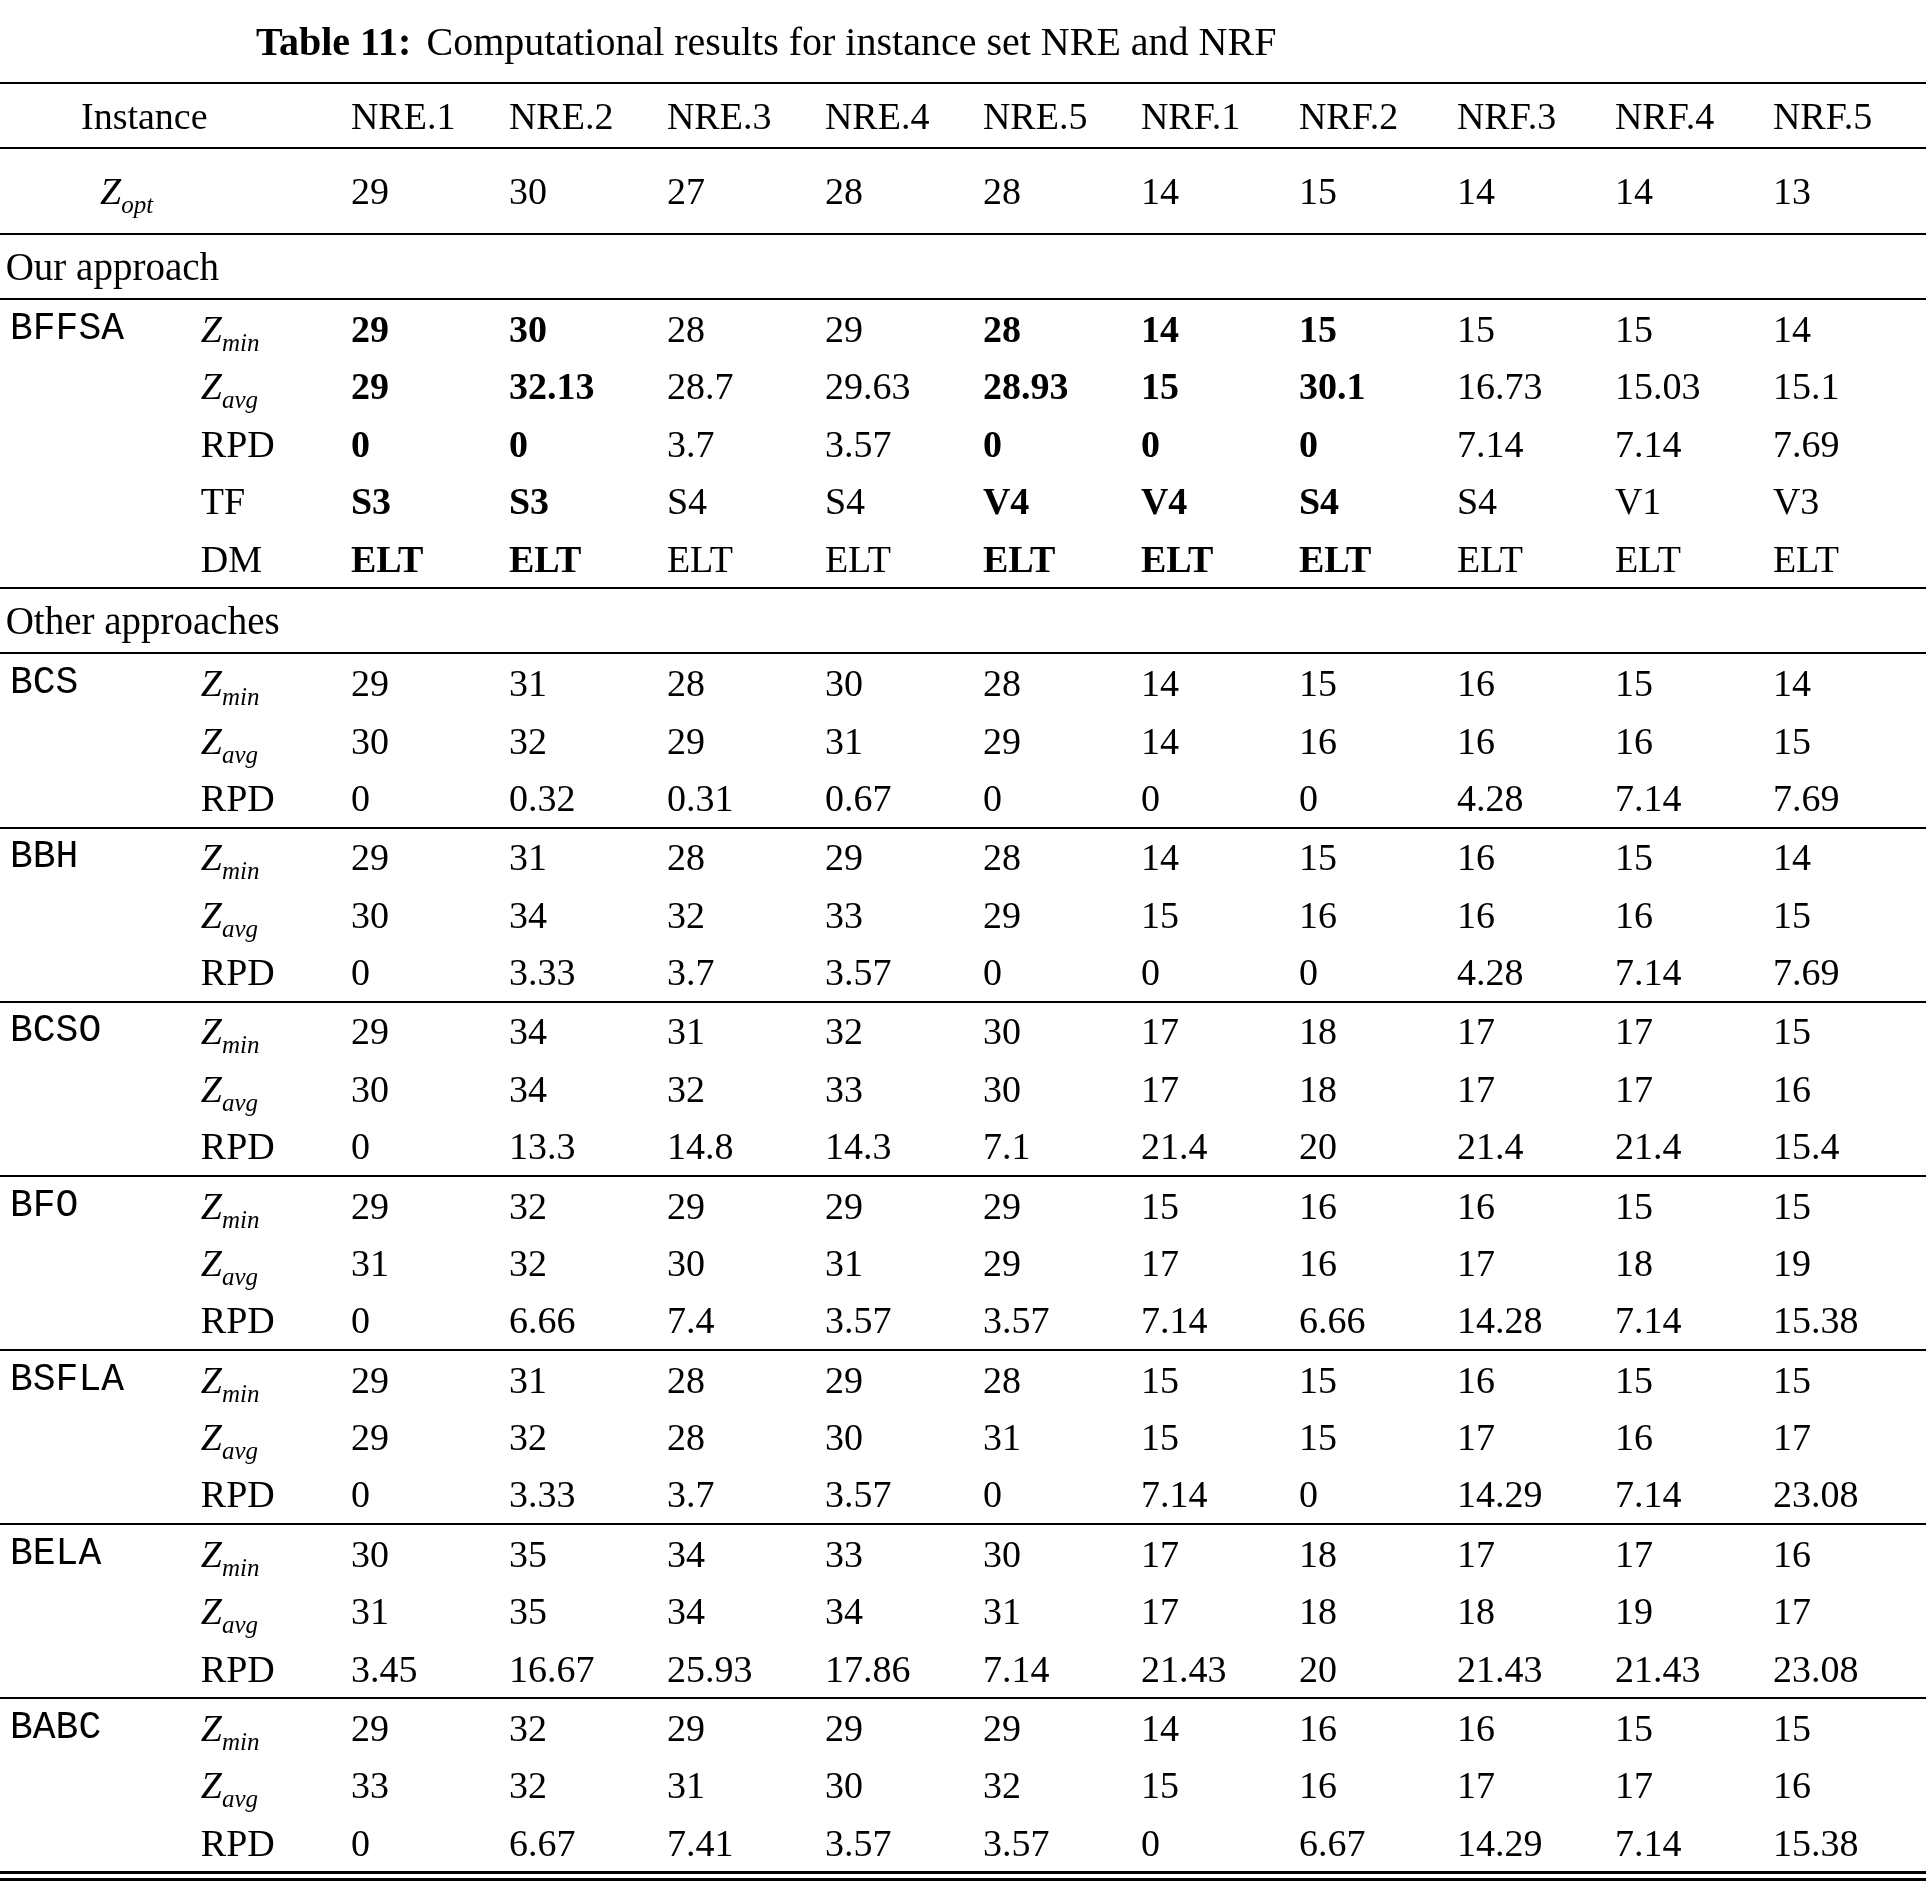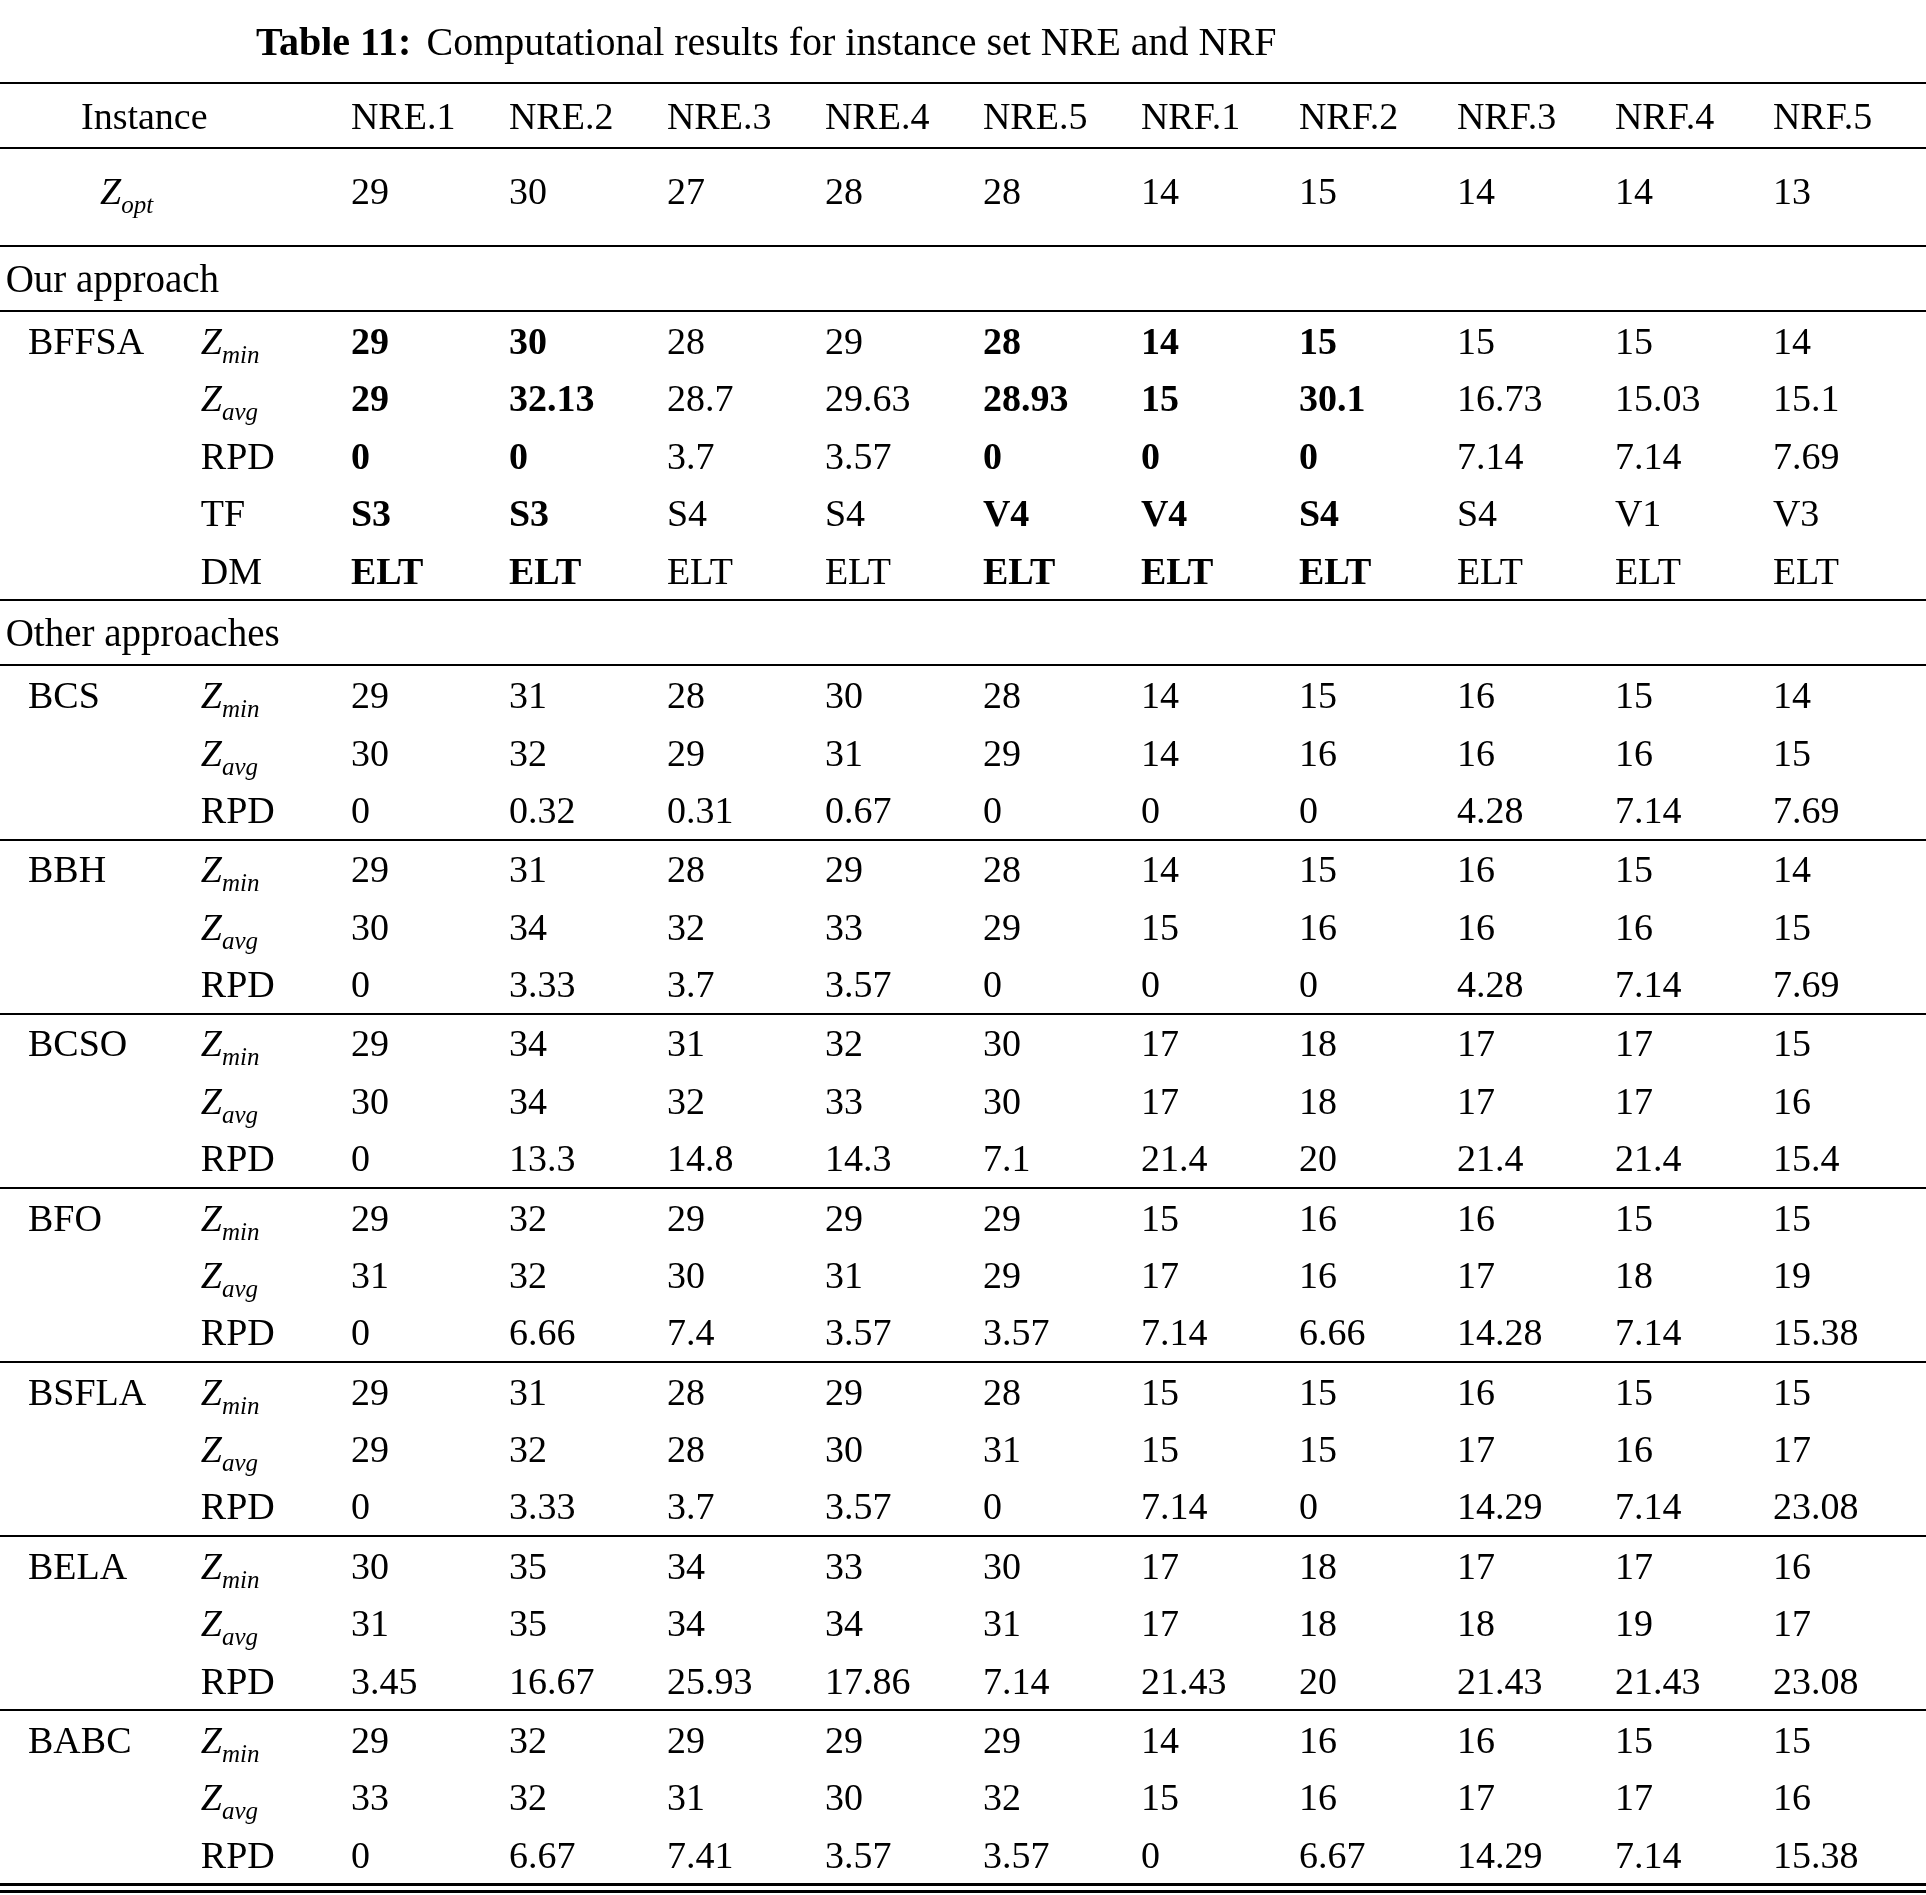--- a/index.html
+++ b/index.html
@@ -39,32 +39,32 @@
     white-space: nowrap;
   }
   thead th {
     border-bottom: 2.9px solid #000;
     padding-top: 8.6px;
     padding-bottom: 8.6px;
     margin-top: 8px;
   }
   th.instance { padding-left: 81px; }
 
-  tr.zopt td { padding-top: 19px; padding-bottom: 31px; }
+  tr.zopt td { padding-top: 19px; padding-bottom: 19px; }
   td.zopt-label { padding-left: 100px; }
 
   tr.section td {
     border-top: 2.9px solid #000;
     border-bottom: 2.9px solid #000;
     font-size: 39px;
     padding: 8.6px 0 8.6px 5.7px;
   }
   tr.block-start td { border-top: 2.9px solid #000; }
 
-  td.group { padding-left: 28px; vertical-align: top; }
+  td.group { padding-left: 10px; vertical-align: top; font-family: Liberation Mono, monospace; }
   td.metric { padding-left: 4.8px; }
 
   i.zsym { font-style: italic; }
   sub.zsub {
     font-size: 25px;
     font-style: italic;
     line-height: 0;
     vertical-align: -8.6px;
   }
   td.bold { font-weight: 700; }

